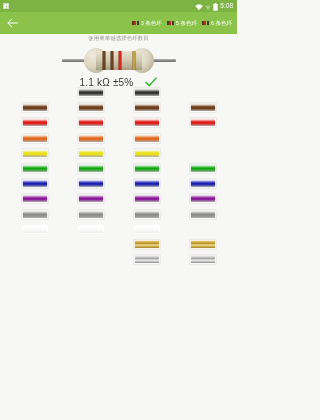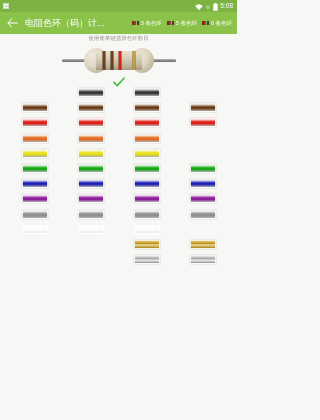--- a/index.html
+++ b/index.html
@@ -143,21 +143,20 @@
       <span class="sb-clock">5:08</span>
     </div>
   </div>
 
   <div class="toolbar">
     <div class="back-btn">
       <svg width="11" height="10" viewBox="0 0 11 10">
         <path d="M4.6 1 L1 5 L4.6 9 M1 5 H10.4" stroke="#ffffff" stroke-width="1" fill="none" stroke-linecap="round" stroke-linejoin="round"></path>
       </svg>
     </div>
-    <div class="title">电阻色环（码）计...</div>
     <div class="tabs">
 
       <div class="tab">
         <span class="tab-glyph">
           <i class="b"></i>
             <i class="r"></i>
             <i></i>
         </span>
         <span class="tab-label">3 条色环</span>
       </div>
@@ -194,20 +193,21 @@
       <div class="mid">
         <div class="band" id="rb0" style="left: 6px; background: linear-gradient(90deg, rgba(0, 0, 0, 0.25), rgb(107, 58, 22) 40%, rgb(107, 58, 22) 60%, rgba(0, 0, 0, 0.25));"></div>
         <div class="band" id="rb1" style="left: 14px; background: linear-gradient(90deg, rgba(0, 0, 0, 0.25), rgb(107, 58, 22) 40%, rgb(107, 58, 22) 60%, rgba(0, 0, 0, 0.25));"></div>
         <div class="band" id="rb2" style="left: 22px; background: linear-gradient(90deg, rgba(0, 0, 0, 0.25), rgb(224, 27, 22) 40%, rgb(224, 27, 22) 60%, rgba(0, 0, 0, 0.25));"></div>
         <div class="band" id="rb3" style="left: 36px; background: linear-gradient(90deg, rgba(0, 0, 0, 0.25), rgb(201, 161, 58) 40%, rgb(201, 161, 58) 60%, rgba(0, 0, 0, 0.25));"></div>
       </div>
     </div>
   </div>
 
   <div class="value-row">
+    <span class="value-text">1.1 kΩ ±5%</span>
     <span class="check">
       <svg width="12" height="10" viewBox="0 0 12 10">
         <path d="M1 5.4 L4.2 8.6 L11 1.2" stroke="#3fbf3f" stroke-width="1.6" fill="none" stroke-linecap="round" stroke-linejoin="round"></path>
       </svg>
     </span>
   </div>
 
   <div class="grid">
       <div class="col" style="left: 22px;">
         <div class="cell" style="top: 15.2px;">

